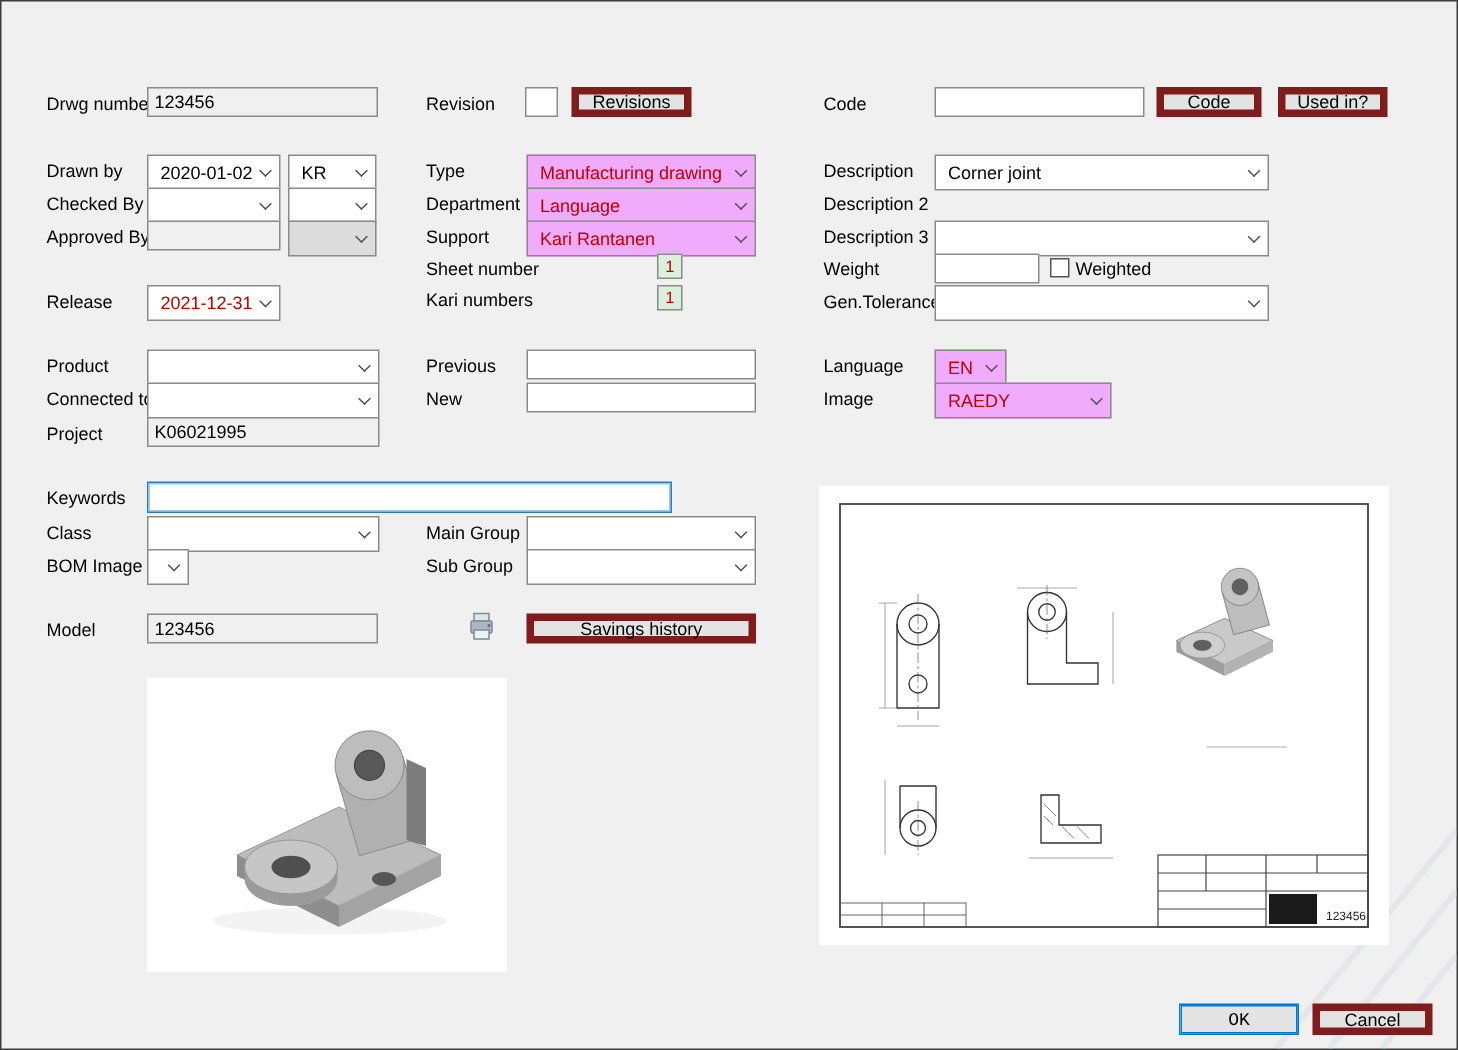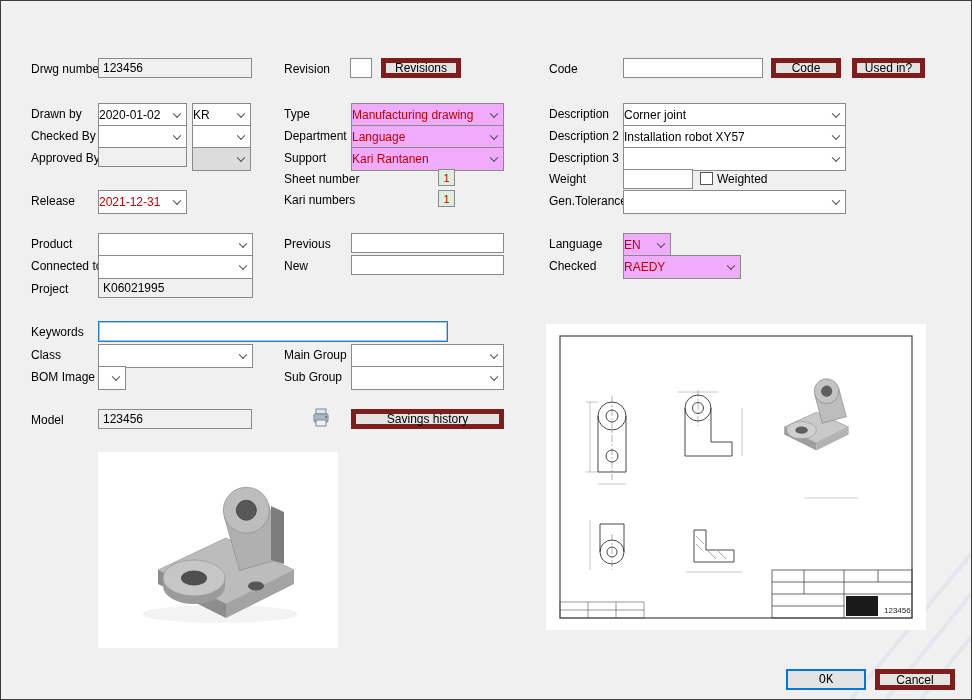--- a/index.html
+++ b/index.html
@@ -9,21 +9,21 @@
   .titlebar { position:absolute; left:0; top:0; right:0; height:31px; background:#fff; display:flex; align-items:center; padding:0 10px; border-bottom:1px solid #e0e0e0; z-index:6; }
   .app-icon { width:19px; height:19px; border-radius:50%; background:#1d6fbf; color:#fff; font-size:9px; font-weight:bold; display:flex; align-items:center; justify-content:center; margin-right:8px; flex:none; }
   .title { font-size:12px; color:#111; }
   .close-btn { margin-left:auto; width:28px; text-align:center; font-size:15px; color:#333; cursor:pointer; }
   .label { position:absolute; font-size:12px; white-space:nowrap; z-index:2; }
   .field { position:absolute; background:#fff; border:1px solid #8a8a8a; height:20px; display:flex; align-items:center; padding:0 4px; font-size:12px; white-space:nowrap; overflow:hidden; z-index:2; }
   .field.ro { background:#f0f0f0; }
   .field.green { background:#dcefdc; }
   .field.focus { border:1px solid #2a7ac0; box-shadow:0 0 0 1px #9fc7e8 inset; }
   .field.small { height:17px; font-size:11px; justify-content:center; padding:0 2px; }
-  .combo { position:absolute; background:#fff; border:1px solid #8a8a8a; height:24px; display:flex; align-items:center; padding:0 20px 0 0; font-size:12px; white-space:nowrap; overflow:hidden; z-index:2; }
+  .combo { position:absolute; background:#fff; border:1px solid #8a8a8a; height:24px; display:flex; align-items:center; padding:0 20px 0 8px; font-size:12px; white-space:nowrap; overflow:hidden; z-index:2; }
   .combo.green { background:#f0abfc; }
   .combo.disabled { background:#dcdcdc; }
   .chev { position:absolute; right:6px; top:50%; width:6px; height:6px; border-right:1.4px solid #505050; border-bottom:1.4px solid #505050; transform:translateY(-70%) rotate(45deg); }
   .red { color:#c00000; }
   .btn { position:absolute; background:#e3e3e3; border:5px solid #7f1d1d; height:20px; display:flex; align-items:center; justify-content:center; font-size:12px; cursor:pointer; z-index:2; }
   .btn.default { height:21px; border:1px solid #0078d7; box-shadow:inset 0 0 0 1px #0078d7;font-family:Liberation Mono, monospace; }
   .btn.footer { height:21px; }
   .checkbox { position:absolute; width:13px; height:13px; background:#fff; border:1px solid #555; z-index:2; }
   .imgbox { position:absolute; background:#fff; z-index:2; }
   .icon-abs { position:absolute; z-index:2; }
@@ -113,24 +113,20 @@
       <span class="red">1</span>
     </div>
 
   <div class="label" style="left:548px;top:106px">Description</div>
   <div class="combo" style="left:622px;top:102px;width:223px">
       <span>Corner joint</span>
       <span class="chev"></span>
     </div>
 
   <div class="label" style="left:548px;top:128px">Description 2</div>
-  <div class="combo" style="left:622px;top:124px;width:223px">
-      <span>Installation robot XY57</span>
-      <span class="chev"></span>
-    </div>
 
   <div class="label" style="left:548px;top:150px">Description 3</div>
   <div class="combo" style="left:622px;top:146px;width:223px">
       <span class="chev"></span>
     </div>
 
   <div class="label" style="left:548px;top:171px">Weight</div>
   <div class="field" style="left:622px;top:168px;width:70px"></div>
   <div class="checkbox" style="left:699px;top:171px"></div>
   <div class="label" style="left:716px;top:171px">Weighted</div>
@@ -160,21 +156,21 @@
 
   <div class="label" style="left:283px;top:258px">New</div>
   <div class="field" style="left:350px;top:254px;width:153px"></div>
 
   <div class="label" style="left:548px;top:236px">Language</div>
   <div class="combo green" style="left:622px;top:232px;width:48px">
       <span class="red">EN</span>
       <span class="chev"></span>
     </div>
 
-  <div class="label" style="left:548px;top:258px">Checked</div>
+  <div class="label" style="left:548px;top:258px">Image</div>
   <div class="combo green" style="left:622px;top:254px;width:118px">
       <span class="red">RAEDY</span>
       <span class="chev"></span>
     </div>
 
   <div class="label" style="left:30px;top:324px">Keywords</div>
   <div class="field focus" style="left:97px;top:320px;width:350px;height:21px"></div>
 
   <div class="label" style="left:30px;top:347px">Class</div>
   <div class="combo" style="left:97px;top:343px;width:155px">

